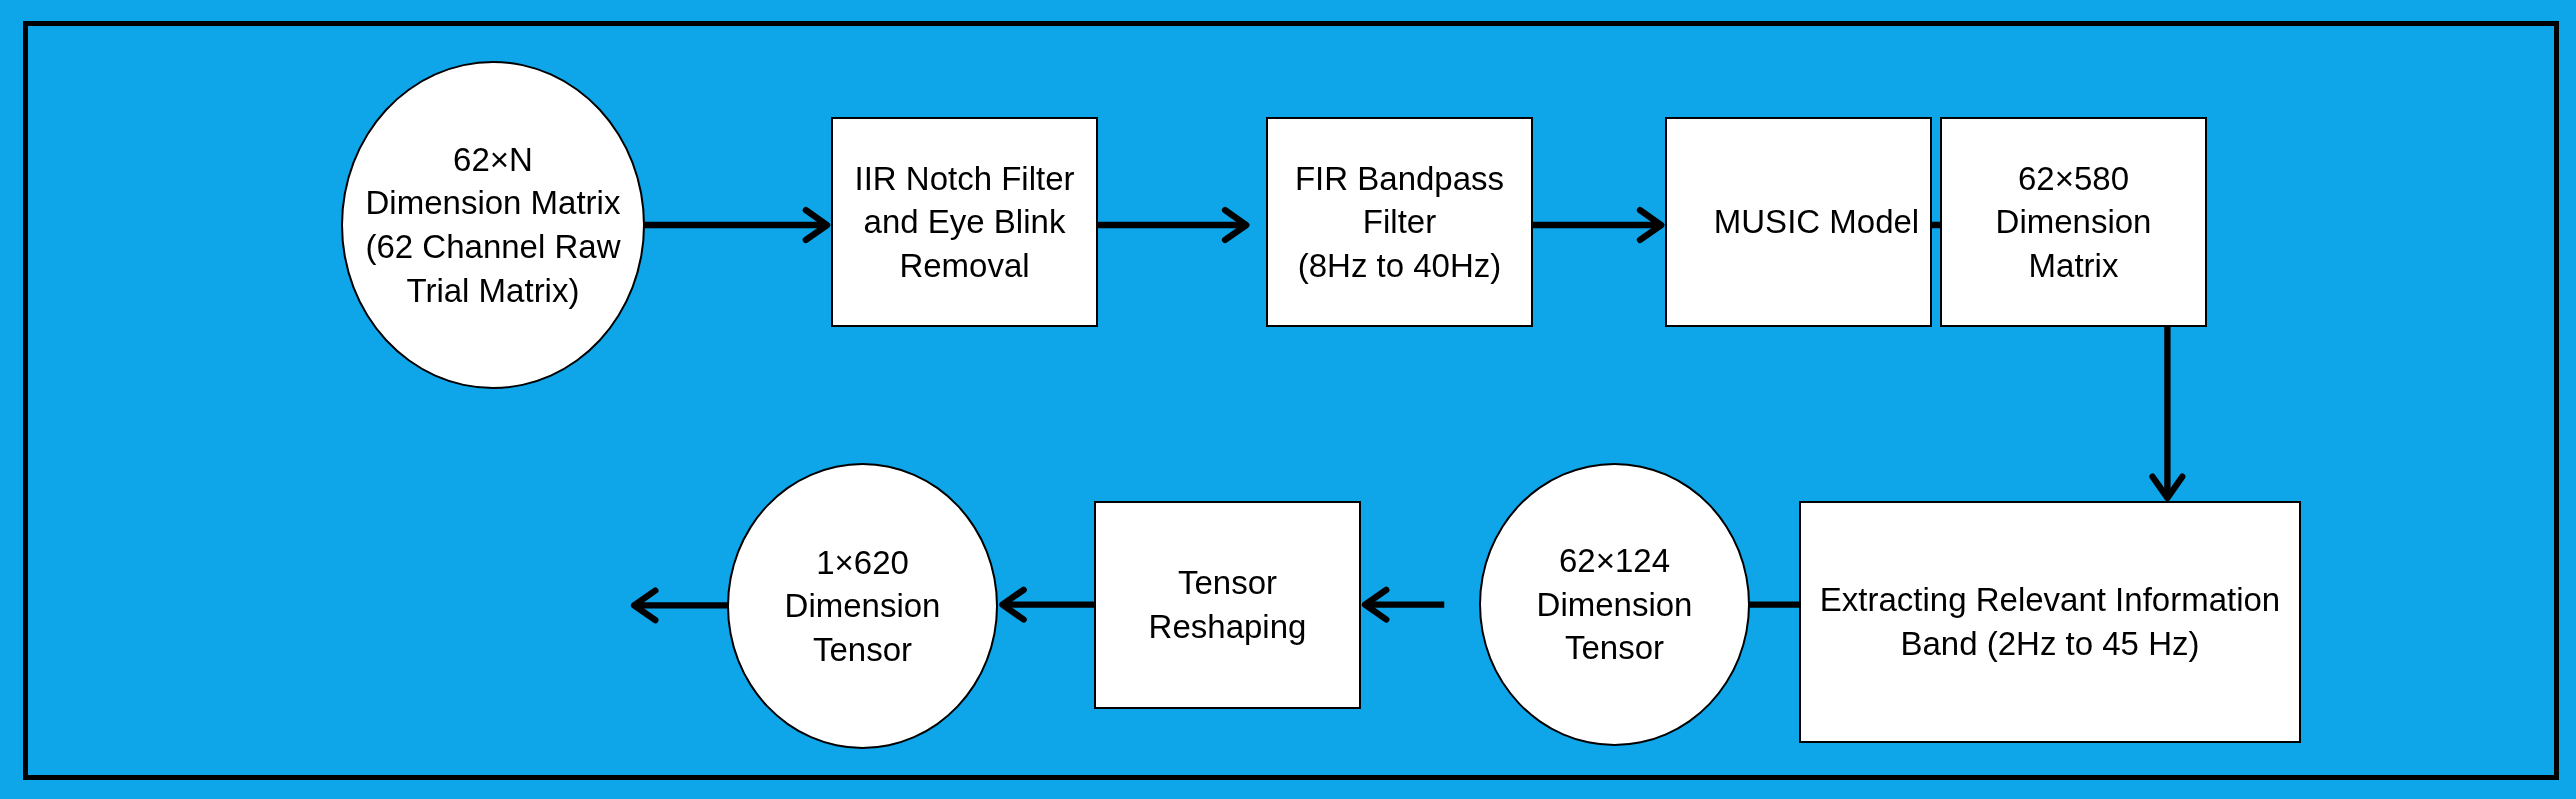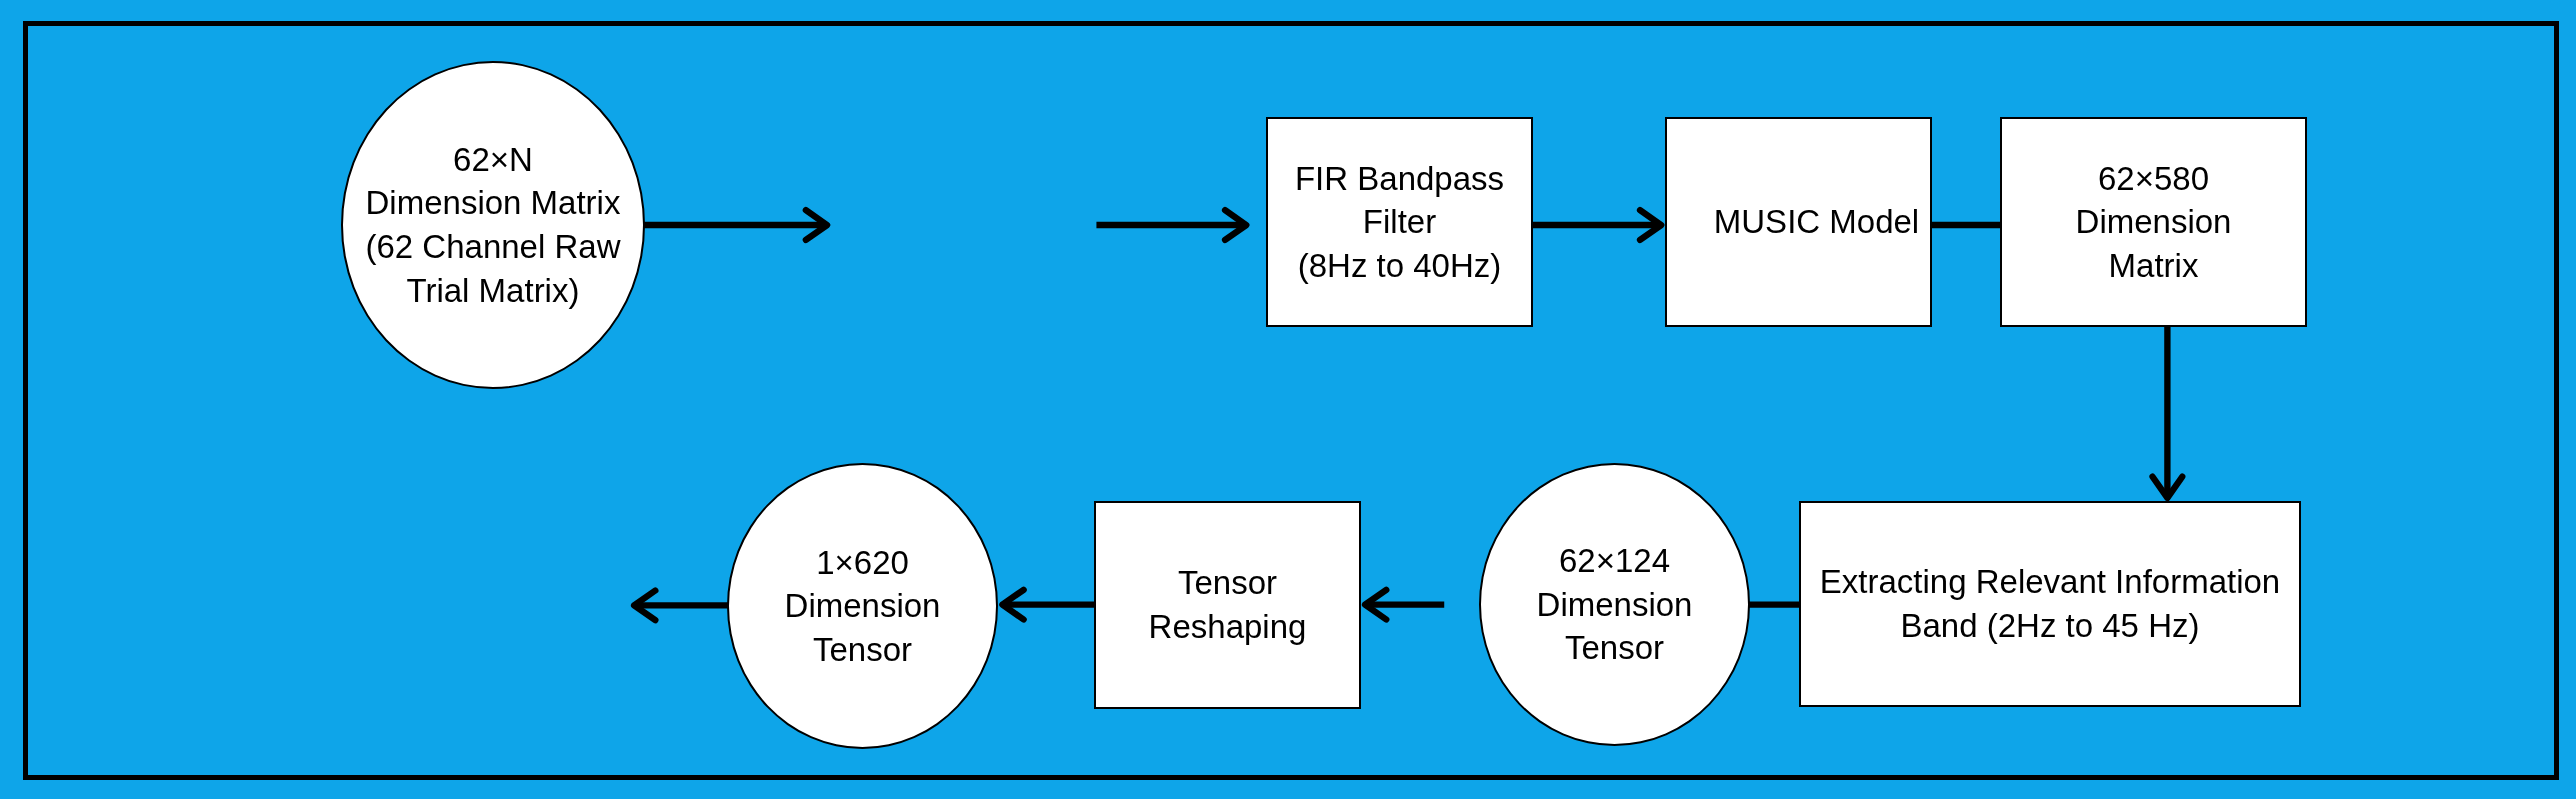--- a/index.html
+++ b/index.html
@@ -41,23 +41,23 @@
     z-index: 2;
   }
   .node.rect { border: 2.8px solid #000000; }
   .node.ellipse { border: 2.1px solid #000000; border-radius: 50%; }
 
   
   #node-raw    { left: 341px;  top: 61px;  width: 304px; height: 328px; padding: 0 12.7px; }
   #node-iir    { left: 831px; top: 117px; width: 267px; height: 210px; }
   #node-fir    { left: 1250px; top: 117px; width: 267px; height: 210px; margin-left: 16px; }
   #node-music  { left: 1665px; top: 117px; width: 267px; height: 210px; padding-left: 36px; }
-  #node-m580   { left: 2000px; top: 117px; width: 307px; height: 210px; }
+  #node-m580   { left: 1940px; top: 117px; width: 267px; height: 210px; }
   
-  #node-extract{ left: 1799px; top: 501px; width: 502px; height: 206px; }
+  #node-extract{ left: 1799px; top: 501px; width: 502px; height: 242px; }
   #node-t124   { left: 1479px; top: 463px; width: 271px; height: 283px; }
   #node-reshape{ left: 1094px; top: 501px; width: 267px; height: 208px; }
   #node-t620   { left: 727px; top: 463px; width: 271px; height: 286px; }
   #node-ann    { left: 363px;  top: 501px; width: 268px; height: 208px; }
 
   #arrow-layer {
     position: absolute;
     left: 0; top: 0;
     width: 2576px;
     height: 800px;
@@ -91,20 +91,23 @@
     <line class="edge-line" x1="2043" y1="855" x2="1931" y2="855" marker-end="url(#chevron)"></line>
     <line class="edge-line" x1="1550" y1="855" x2="1418" y2="855" marker-end="url(#chevron)"></line>
     <line class="edge-line" x1="1031" y1="856" x2="897" y2="856" marker-end="url(#chevron)"></line>
   </svg>
 
   <div class="node ellipse" id="node-raw">62×N
 Dimension Matrix
 (62 Channel Raw
 Trial Matrix)</div>
 
+  <div class="node rect" id="node-iir">IIR Notch Filter
+and Eye Blink
+Removal</div>
 
   <div class="node rect" id="node-fir">FIR Bandpass
 Filter
 (8Hz to 40Hz)</div>
 
   <div class="node rect" id="node-music">MUSIC Model</div>
 
   <div class="node rect" id="node-m580">62×580
 Dimension
 Matrix</div>

